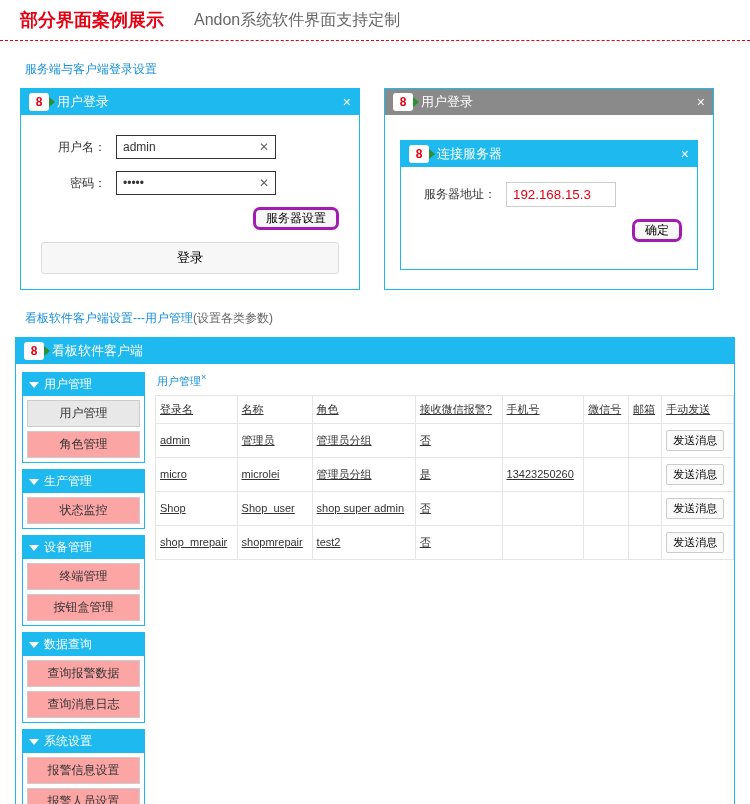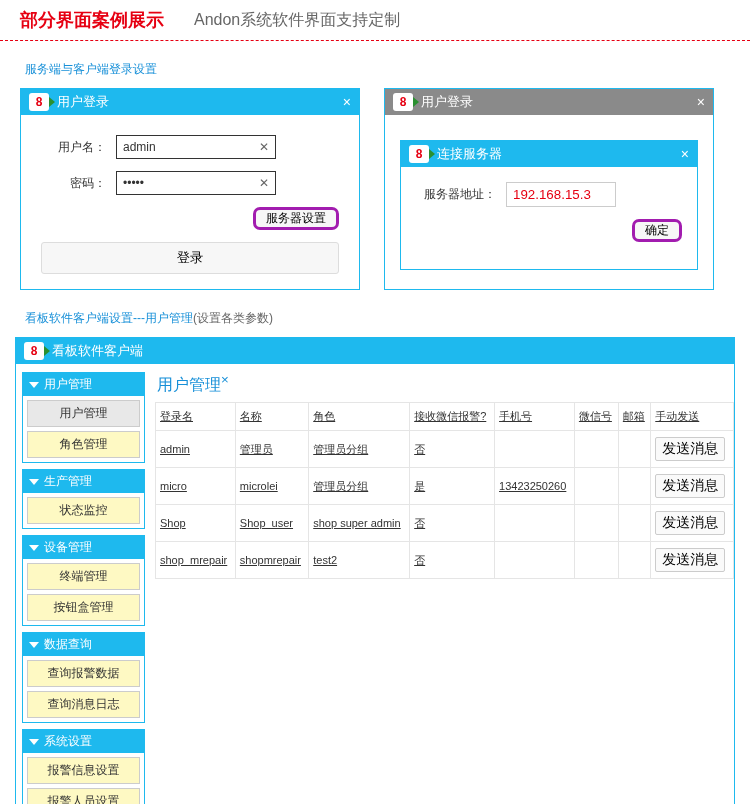--- a/index.html
+++ b/index.html
@@ -29,29 +29,29 @@
 .btn-row-right { text-align: right; margin: 6px 0 12px; }
 .modal { border: 1px solid #1eb9ee; margin: 25px 15px 15px; }
 .modal-body { padding: 15px; }
 .server-input { border: 1px solid #ccc; padding: 4px 6px; width: 110px; color: #e60012; }
 .client-wrap { border: 1px solid #1eb9ee; margin: 0 15px; }
 .client-body { display: flex; }
 .sidebar { width: 135px; padding: 8px 6px; }
 .side-group { border: 1px solid #1eb9ee; margin-bottom: 6px; }
 .side-head { background: #1eb9ee; color: #fff; padding: 3px 6px; font-size: 12px; display: flex; align-items: center; cursor: pointer; }
 .side-caret { width: 0; height: 0; border-left: 5px solid transparent; border-right: 5px solid transparent; border-top: 6px solid #fff; margin-right: 5px; }
-.side-item { border: 1px solid #ccc; background: #fef9c3; margin: 4px; padding: 4px; text-align: center; cursor: pointer; font-size: 12px; }
+.side-item { border: 1px solid #ccc; background: #fca5a5; margin: 4px; padding: 4px; text-align: center; cursor: pointer; font-size: 12px; }
 .side-item.active { background: #e8e8e8; }
 .main { flex: 1; padding: 6px 0 0 4px; }
-.tab-title { color: #1890d8; font-size: 16px; padding: 2px 0 6px 2px; }
+.tab-title { color: #1890d8; font-size: 11px; padding: 2px 0 6px 2px; }
 .tab-title sup { color: #1890d8; cursor: pointer; }
 table { border-collapse: collapse; width: 100%; font-size: 11px; text-decoration: underline; }
 th, td { border: 1px solid #e5e5e5; padding: 6px 4px; text-align: left; color: #333; }
 th { font-weight: normal; background: #fff; }
-.send-btn { border: 1px solid #ccc; background: #fafafa; padding: 2px 6px; font-size: 14px; cursor: pointer; border-radius: 2px; }
+.send-btn { border: 1px solid #ccc; background: #fafafa; padding: 2px 6px; font-size: 11px; cursor: pointer; border-radius: 2px; }
 </style>
 </head>
 <body>
 
 <div class="header">
   <span class="header-red">部分界面案例展示</span>
   <span class="header-gray">Andon系统软件界面支持定制</span>
 </div>
 
 <div class="section-title">服务端与客户端登录设置</div>

